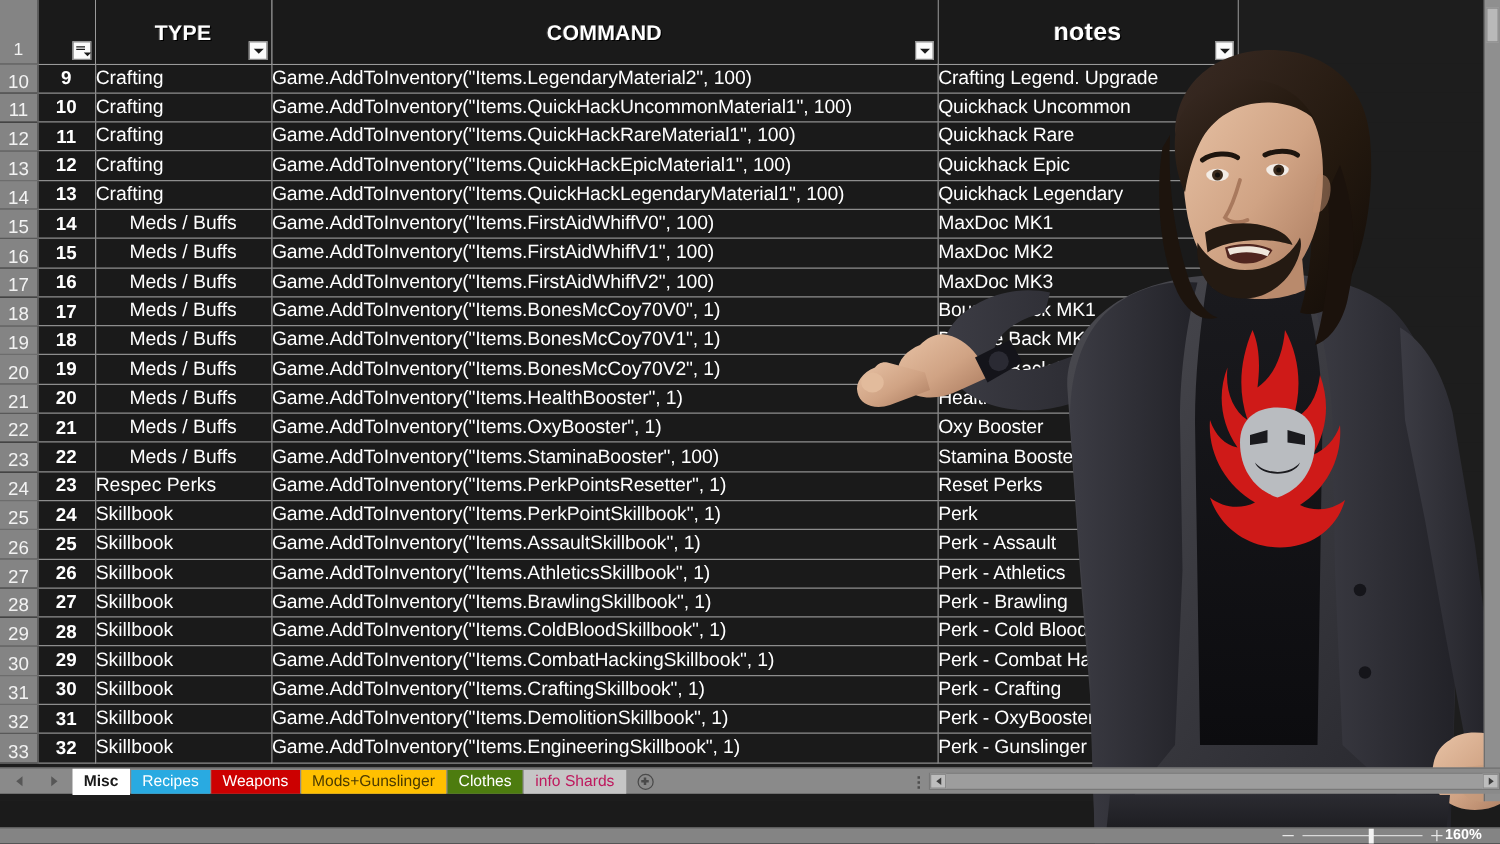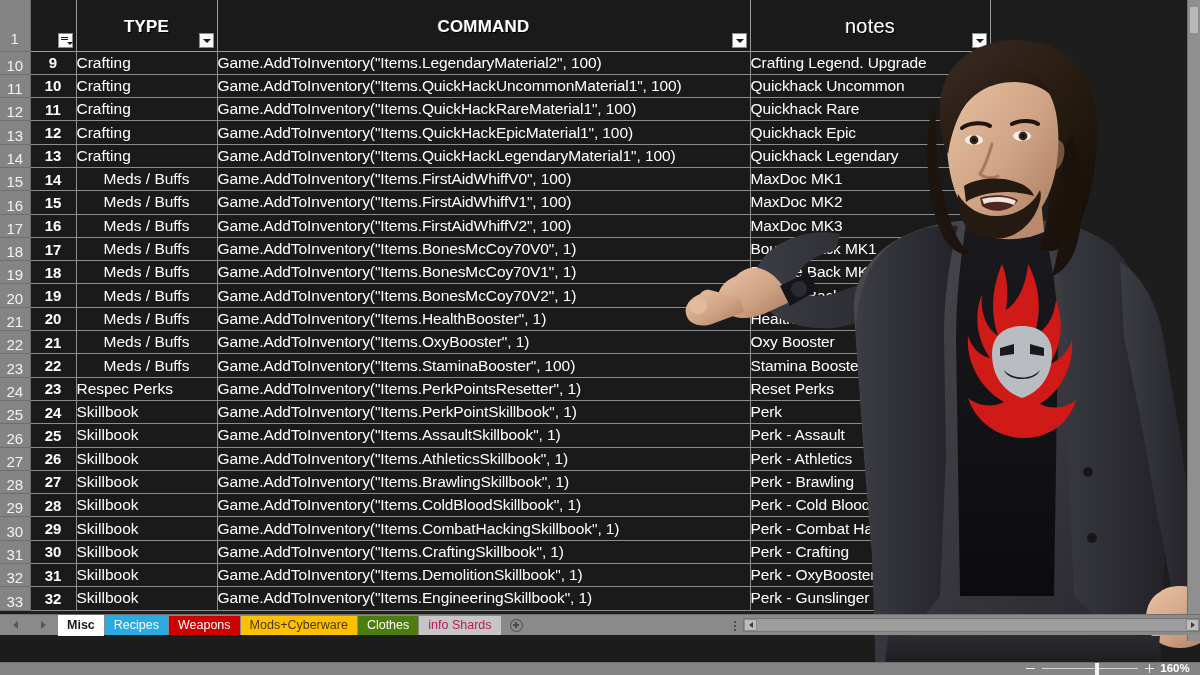--- a/index.html
+++ b/index.html
@@ -90,21 +90,21 @@
   .hdr-text {
     color: #ffffff;
     font-size: 17px;
     font-weight: bold;
     letter-spacing: .2px;
     text-shadow: 1px 1px 0 #000, -1px 0 0 rgba(120,120,120,.35);
     display: block;
     line-height: 1;
     margin-top: 2px;
   }
-  .hdr-text.small { font-size: 20px; font-weight: normal; }
+  .hdr-text.small { font-size: 20px; font-weight: bold; }
   
   .filter-btn {
     position: absolute;
     right: 3px;
     bottom: 3px;
     width: 15px;
     height: 15px;
     background: #fbfbfb;
     border: 1px solid #8a8a8a;
     box-sizing: border-box;
@@ -379,21 +379,21 @@
     position: absolute;
     left: 53px; top: 1px;
     width: 4px; height: 12px;
     background: #f2f2f2;
   }
   .zoom-label {
     color: #ffffff;
     font-size: 11.5px;
     font-weight: bold;
     width: 38px;
-    text-align: center;
+    text-align: left;
     flex: 0 0 auto;
   }
 
   
   #vscroll {
     position: absolute;
     right: 0;
     top: 0;
     width: 13px;
     height: 641px;
@@ -787,21 +787,21 @@
 
   <div id="sheet-bar">
     <div class="nav-arrows">
       <span class="nav-arrow left"></span>
       <span class="nav-arrow right"></span>
     </div>
     <div class="tabs" id="tabs-container">
         <div class="tab active" style="background: rgb(255, 255, 255); color: rgb(26, 26, 26);">Misc</div>
         <div class="tab" style="background: rgb(41, 170, 225); color: rgb(255, 255, 255);">Recipes</div>
         <div class="tab" style="background: rgb(204, 0, 0); color: rgb(255, 255, 255);">Weapons</div>
-        <div class="tab" style="background: rgb(255, 192, 0); color: rgb(74, 58, 0);">Mods+Cyberware</div>
+        <div class="tab" style="background: rgb(255, 192, 0); color: rgb(74, 58, 0);">Mods+Gunslinger</div>
         <div class="tab" style="background: #4d7c0f; color: rgb(255, 255, 255);">Clothes</div>
         <div class="tab" style="background: rgb(198, 198, 198); color: #be185d;">info Shards</div>
       </div>
     <div class="add-sheet">
       <span class="plus-circle"></span>
     </div>
     <div class="hsplit">
       <div class="hscroll-wrap">
         <span class="grip"></span>
         <div class="hscroll-track">

